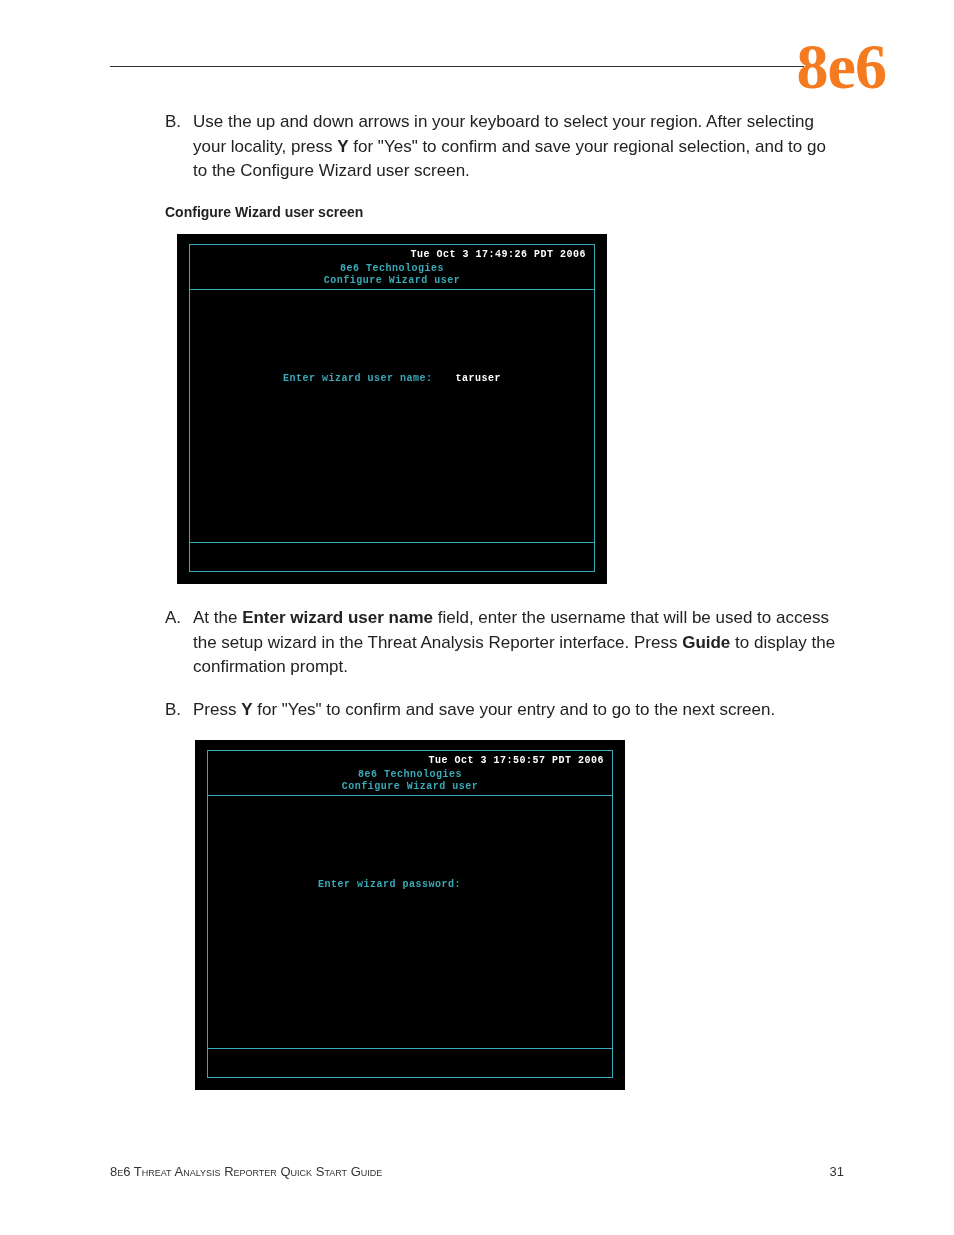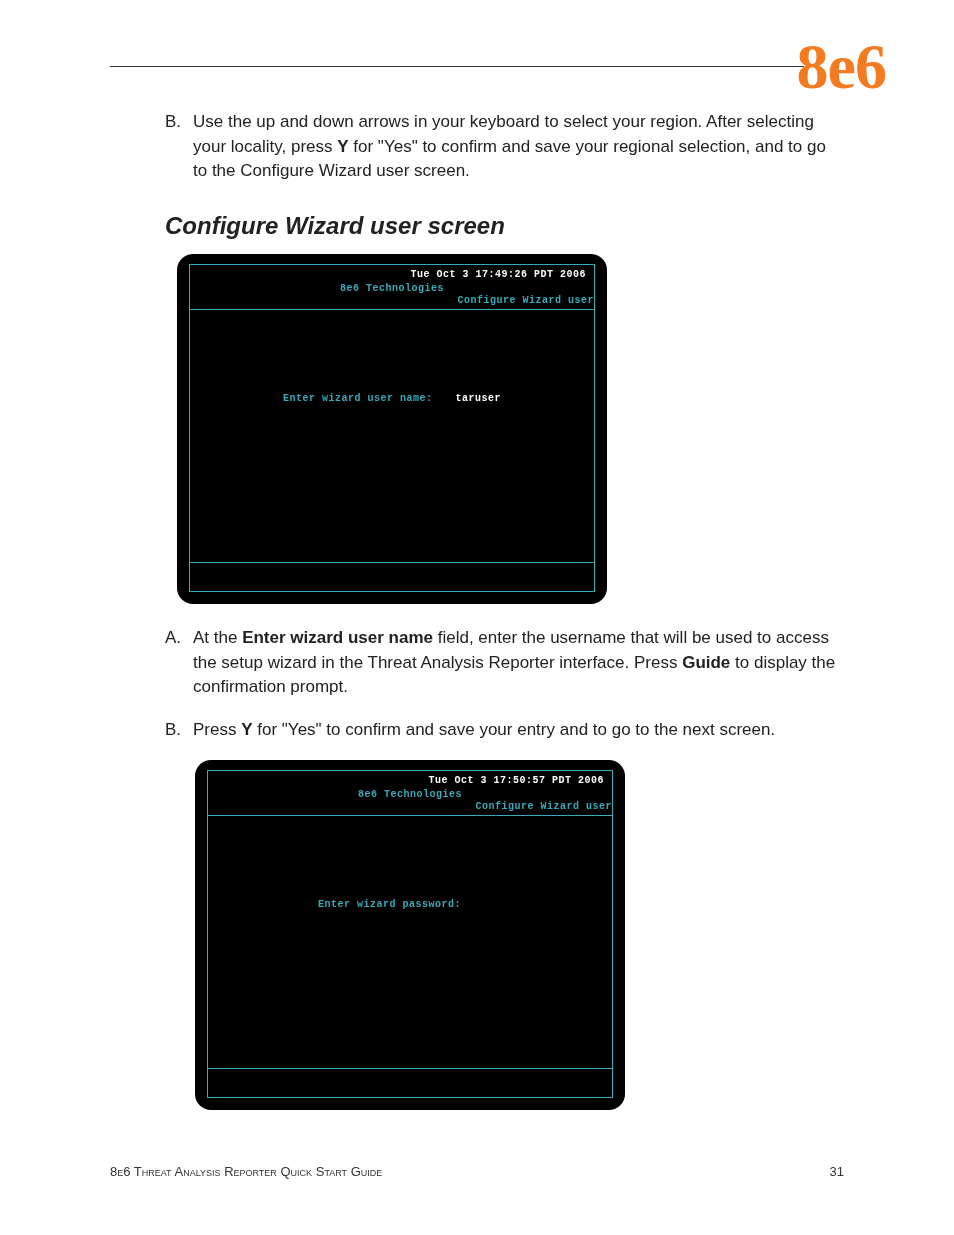--- a/index.html
+++ b/index.html
@@ -43,33 +43,31 @@
     line-height: 1.45;
   }
   .list-marker {
     width: 28px;
     flex-shrink: 0;
   }
   .list-body {
     flex: 1;
   }
   .section-heading {
-    font-size: 24px;
+    font-size: 14px;
     font-weight: bold;
-    margin: 28px 0 14px 0;
-    font-style: italic;
+    margin: 20px 0 14px 0;
   }
   .terminal {
     width: 430px;
     height: 350px;
     background: #000;
     margin: 0 0 22px 12px;
     padding: 10px 12px 12px 12px;
     position: relative;
-    border-radius: 16px;
   }
   .terminal-inner {
     border: 1px solid #3aa9b9;
     height: 100%;
     position: relative;
     font-family: 'Courier New', monospace;
     font-size: 10px;
     font-weight: bold;
     letter-spacing: 0.5px;
   }
@@ -88,21 +86,21 @@
     position: absolute;
     top: 18px;
     width: 100%;
     text-align: center;
     color: #3aa9b9;
   }
   .term-title {
     position: absolute;
     top: 30px;
     width: 100%;
-    text-align: right;
+    text-align: center;
     color: #3aa9b9;
   }
   .term-prompt {
     position: absolute;
     top: 128px;
     left: 0;
     width: 100%;
     text-align: center;
     color: #3aa9b9;
   }

